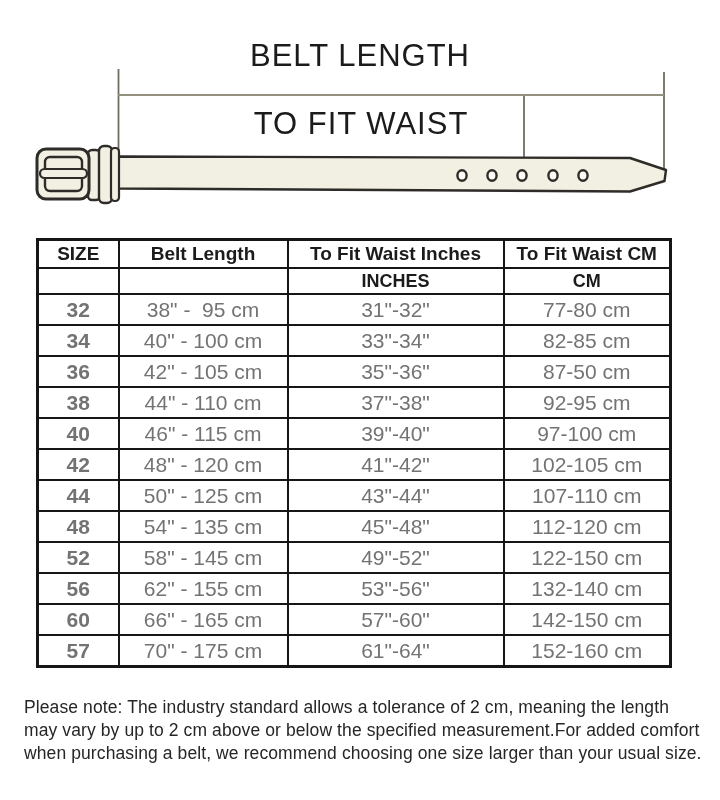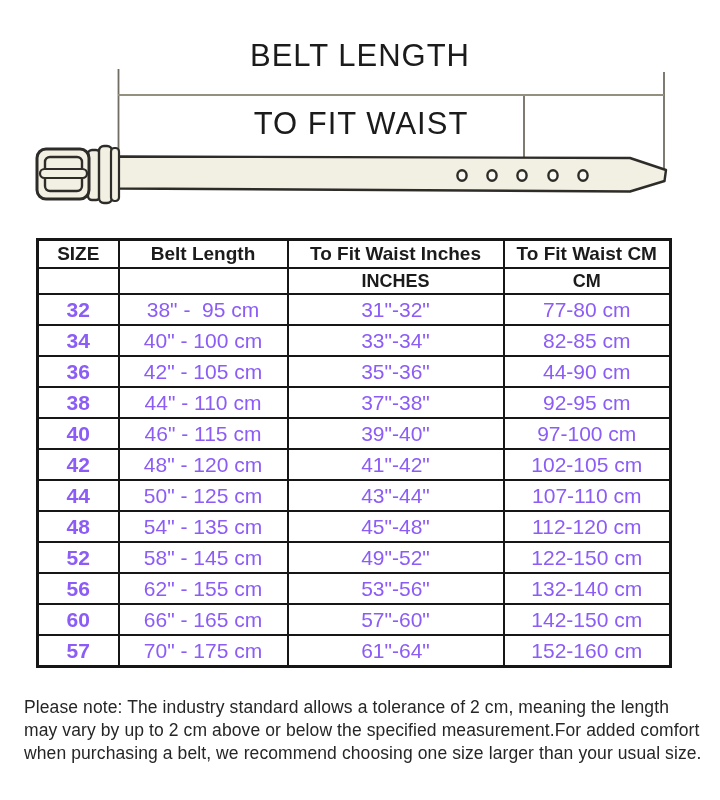--- a/index.html
+++ b/index.html
@@ -38,21 +38,21 @@
     border:3px solid var(--table-border,#161616);
     padding-left:32px;
   }
   .size-table th,.size-table td{
     border:2px solid var(--table-border,#161616);
     text-align:center;vertical-align:middle;
     padding:0;
   }
   .size-table thead tr.hrow1 th{height:26px;font-size:19px;font-weight:700;}
   .size-table thead tr.hrow2 th{height:24px;font-size:18px;font-weight:700;}
-  .size-table tbody td{height:29px;font-size:21px;font-weight:400;white-space:pre;color:#8b5cf6;}
+  .size-table tbody td{height:29px;font-size:21px;font-weight:400;white-space:pre;color:#737373;}
   .size-table tbody td.cell-size{font-weight:700;}
 
   
   .note{
     margin:28px 0 0 24px;width:678px;
     font-size:17.5px;line-height:1.32;letter-spacing:0.1px;
     color:var(--note-text,#262626);
   }
 </style>
 </head>
@@ -127,21 +127,21 @@
       <tr>
         <td class="cell-size">34</td>
         <td>40" - 100 cm</td>
         <td>33"-34"</td>
         <td>82-85 cm</td>
       </tr>
       <tr>
         <td class="cell-size">36</td>
         <td>42" - 105 cm</td>
         <td>35"-36"</td>
-        <td>44-90 cm</td>
+        <td>87-50 cm</td>
       </tr>
       <tr>
         <td class="cell-size">38</td>
         <td>44" - 110 cm</td>
         <td>37"-38"</td>
         <td>92-95 cm</td>
       </tr>
       <tr>
         <td class="cell-size">40</td>
         <td>46" - 115 cm</td>

